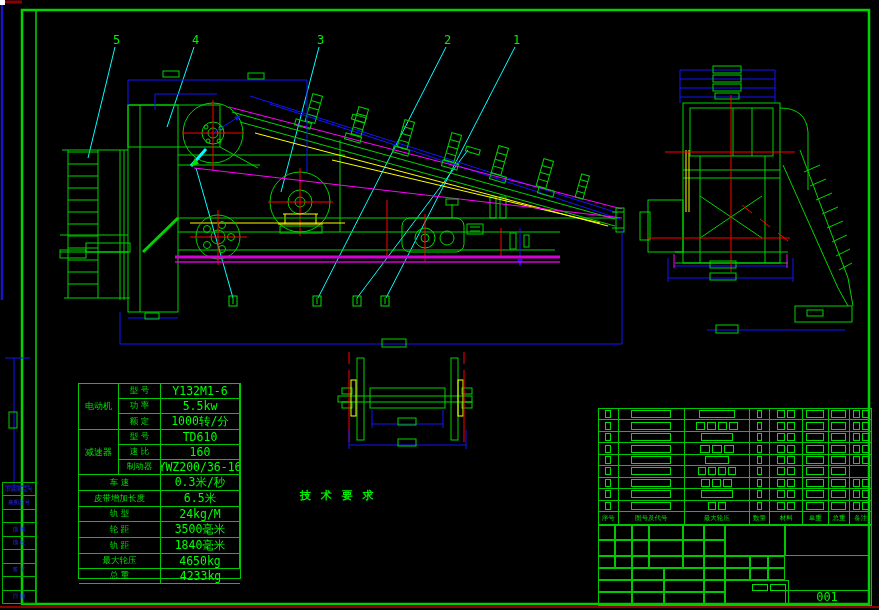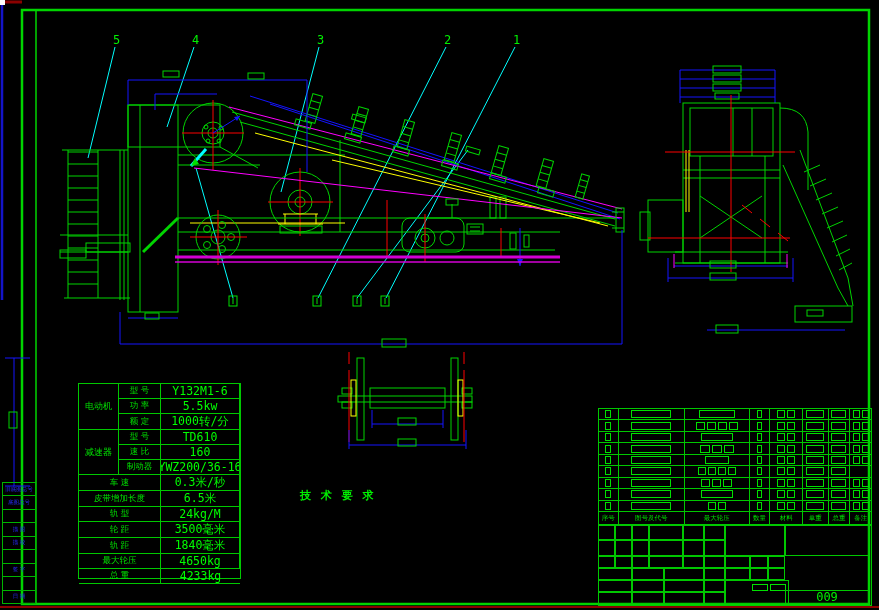--- a/index.html
+++ b/index.html
@@ -760,15 +760,15 @@
     <div class="tb-abs ov" style="left: 725px; top: 556px; width: 25px; height: 12px; font-size: 5px;">阶段标记</div>
     <div class="tb-abs ov" style="left: 750px; top: 556px; width: 18px; height: 12px; font-size: 5.5px;">质量</div>
     <div class="tb-abs ov" style="left: 768px; top: 556px; width: 17px; height: 12px; font-size: 5.5px;">比例</div>
     <div class="tb-abs ov" style="left: 725px; top: 568px; width: 25px; height: 12px;"></div>
     <div class="tb-abs ov" style="left: 750px; top: 568px; width: 18px; height: 12px;"></div>
     <div class="tb-abs ov" style="left: 768px; top: 568px; width: 17px; height: 12px;"></div>
     <div class="tb-abs ov" style="left: 725px; top: 580px; width: 64px; height: 24px; font-size: 7px; text-decoration: underline;">共 张  第 张</div>
     <div class="ov" style="left: 752px; top: 584px; width: 14px; height: 5px; border: 1px solid rgb(0, 224, 0);"></div>
     <div class="ov" style="left: 770px; top: 584px; width: 14px; height: 5px; border: 1px solid rgb(0, 224, 0);"></div>
     <div class="tb-abs ov" style="left: 785px; top: 524px; width: 84px; height: 32px;"></div>
-    <div class="tb-abs ov" style="left: 785px; top: 590px; width: 84px; height: 14px; font-size: 12px; color: rgb(0, 240, 0); font-family: &quot;DejaVu Sans Mono&quot;, monospace;">009</div>
+    <div class="tb-abs ov" style="left: 785px; top: 590px; width: 84px; height: 14px; font-size: 12px; color: rgb(0, 240, 0); font-family: &quot;DejaVu Sans Mono&quot;, monospace;">001</div>
 
 </div>
 
 </body></html>

